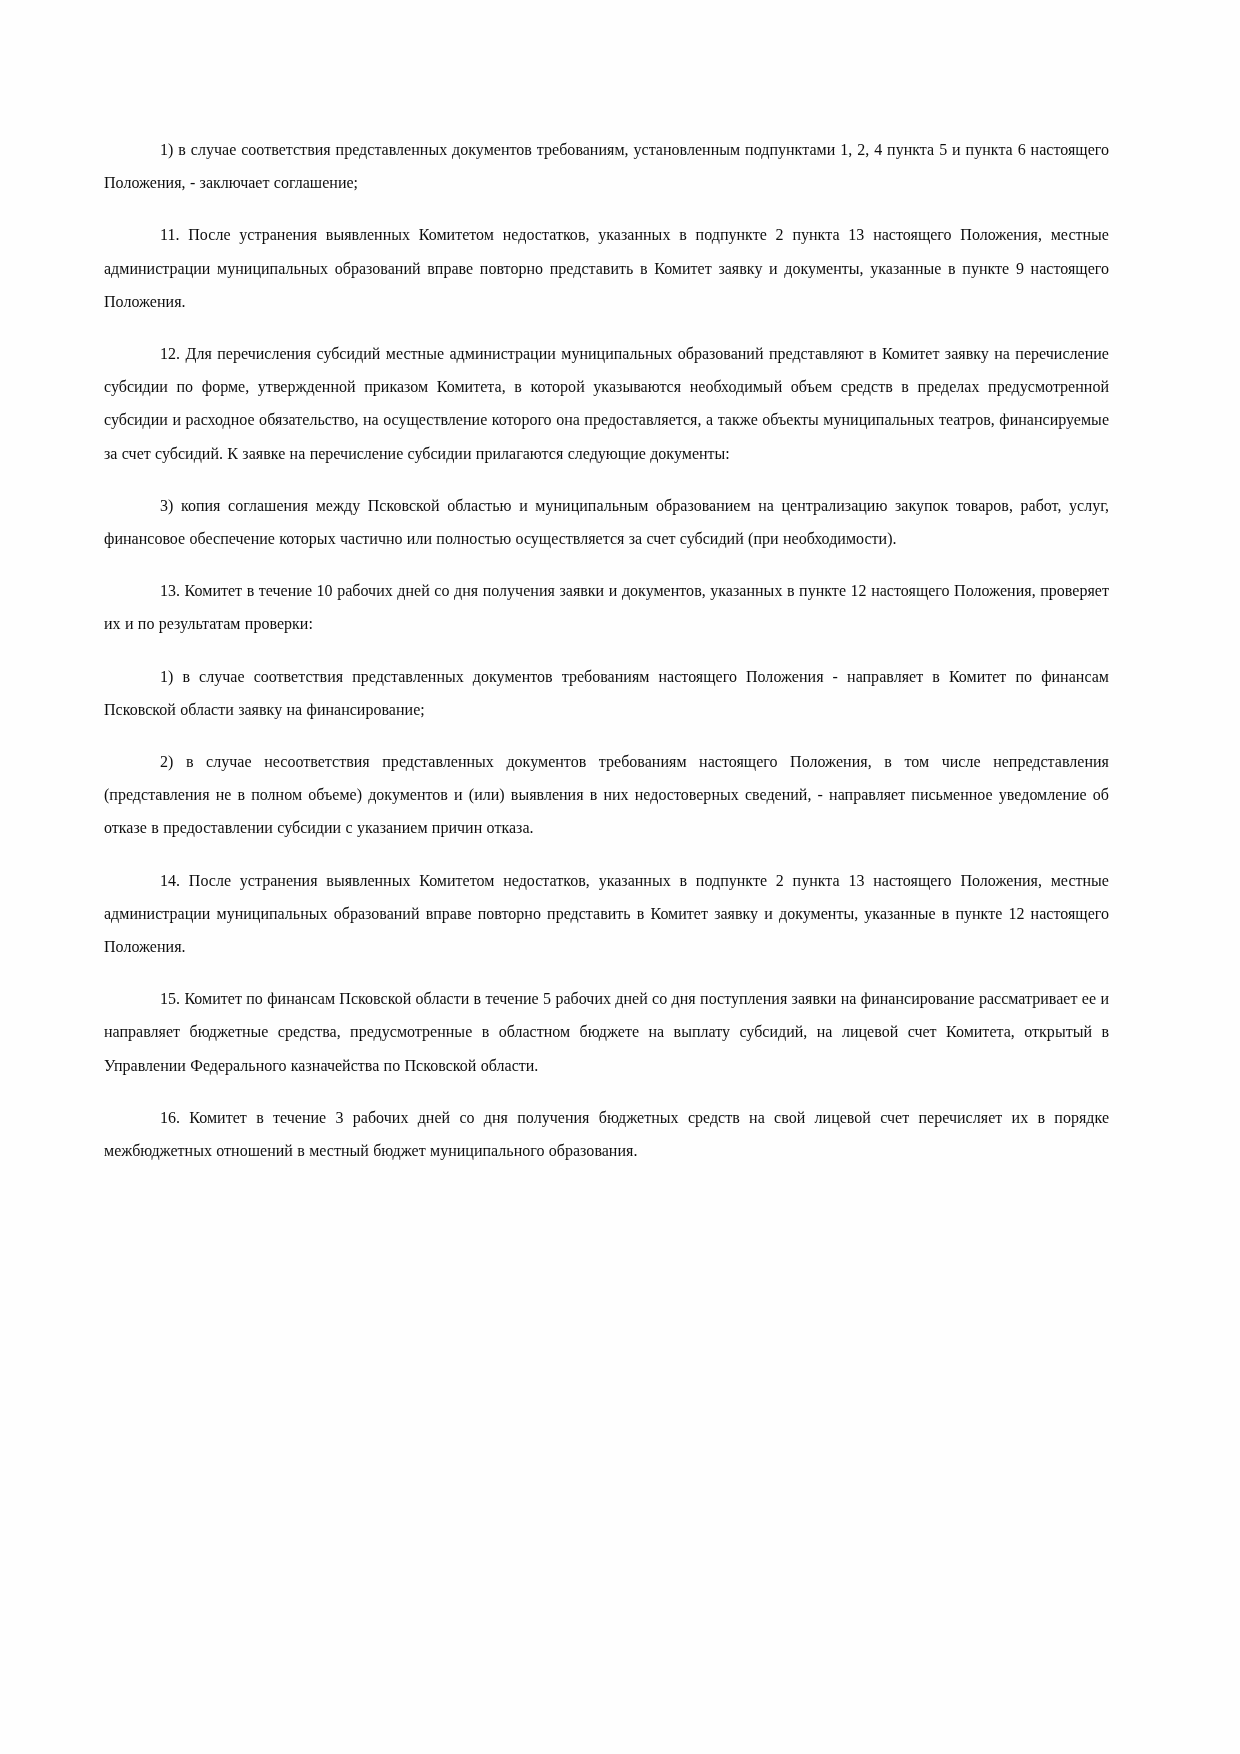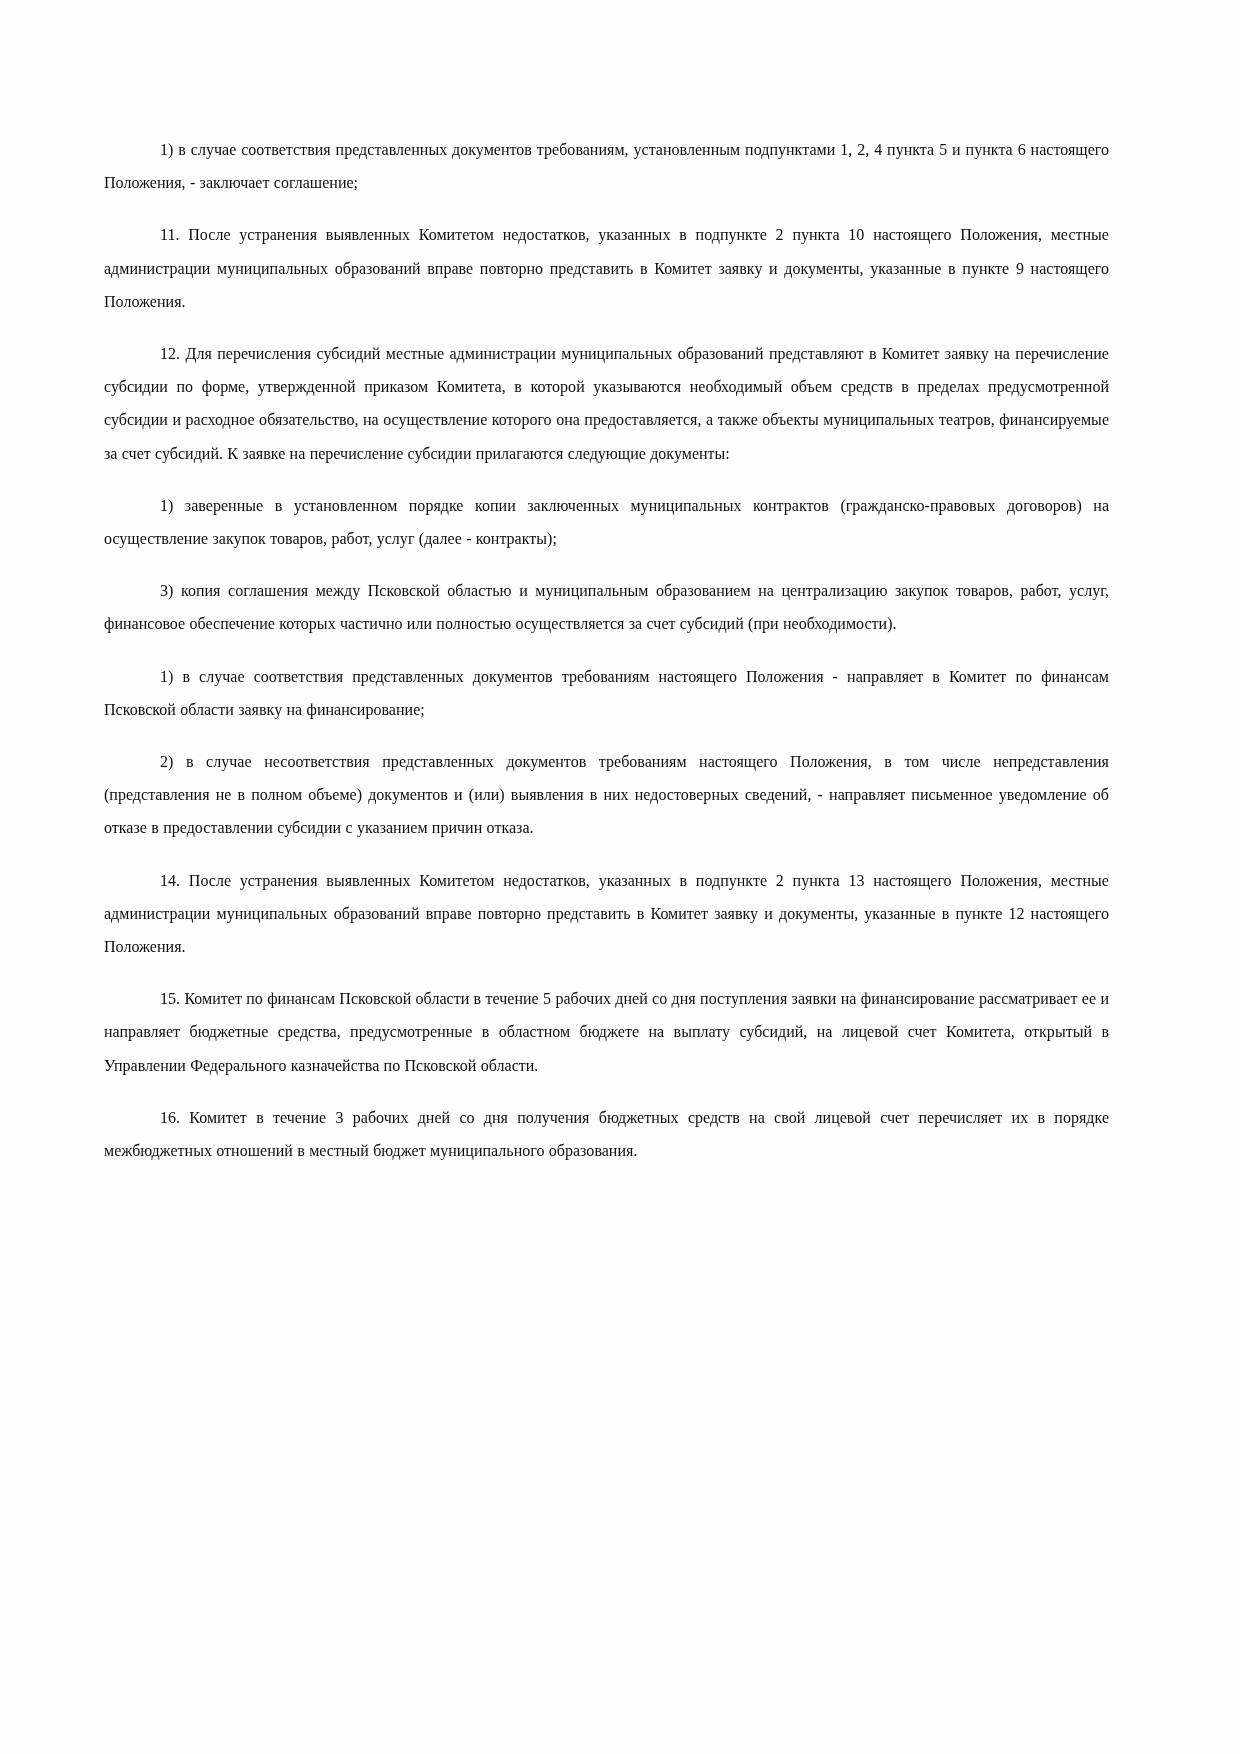--- a/index.html
+++ b/index.html
@@ -46,23 +46,23 @@
   .page-body {
     -webkit-font-smoothing: antialiased;
   }
 </style>
 </head>
 <body>
 
 <div class="page">
   <div class="page-body" id="body-root">
       <p class="para">1) в случае соответствия представленных документов требованиям, установленным подпунктами 1, 2, 4 пункта 5 и пункта 6 настоящего Положения, - заключает соглашение;</p>
-      <p class="para">11. После устранения выявленных Комитетом недостатков, указанных в подпункте 2 пункта 10 настоящего Положения, местные администрации муниципальных образований вправе повторно представить в Комитет заявку и документы, указанные в пункте 9 настоящего Положения.</p>
+      <p class="para">11. После устранения выявленных Комитетом недостатков, указанных в подпункте 2 пункта 13 настоящего Положения, местные администрации муниципальных образований вправе повторно представить в Комитет заявку и документы, указанные в пункте 9 настоящего Положения.</p>
       <p class="para">12. Для перечисления субсидий местные администрации муниципальных образований представляют в Комитет заявку на перечисление субсидии по форме, утвержденной приказом Комитета, в которой указываются необходимый объем средств в пределах предусмотренной субсидии и расходное обязательство, на осуществление которого она предоставляется, а также объекты муниципальных театров, финансируемые за счет субсидий. К заявке на перечисление субсидии прилагаются следующие документы:</p>
-      <p class="para">1) заверенные в установленном порядке копии заключенных муниципальных контрактов (гражданско-правовых договоров) на осуществление закупок товаров, работ, услуг (далее - контракты);</p>
       <p class="para">3) копия соглашения между Псковской областью и муниципальным образованием на централизацию закупок товаров, работ, услуг, финансовое обеспечение которых частично или полностью осуществляется за счет субсидий (при необходимости).</p>
+      <p class="para">13. Комитет в течение 10 рабочих дней со дня получения заявки и документов, указанных в пункте 12 настоящего Положения, проверяет их и по результатам проверки:</p>
       <p class="para">1) в случае соответствия представленных документов требованиям настоящего Положения - направляет в Комитет по финансам Псковской области заявку на финансирование;</p>
       <p class="para">2) в случае несоответствия представленных документов требованиям настоящего Положения, в том числе непредставления (представления не в полном объеме) документов и (или) выявления в них недостоверных сведений, - направляет письменное уведомление об отказе в предоставлении субсидии с указанием причин отказа.</p>
       <p class="para">14. После устранения выявленных Комитетом недостатков, указанных в подпункте 2 пункта 13 настоящего Положения, местные администрации муниципальных образований вправе повторно представить в Комитет заявку и документы, указанные в пункте 12 настоящего Положения.</p>
       <p class="para">15. Комитет по финансам Псковской области в течение 5 рабочих дней со дня поступления заявки на финансирование рассматривает ее и направляет бюджетные средства, предусмотренные в областном бюджете на выплату субсидий, на лицевой счет Комитета, открытый в Управлении Федерального казначейства по Псковской области.</p>
       <p class="para">16. Комитет в течение 3 рабочих дней со дня получения бюджетных средств на свой лицевой счет перечисляет их в порядке межбюджетных отношений в местный бюджет муниципального образования.</p>
     </div>
 </div>
 
 </body></html>

